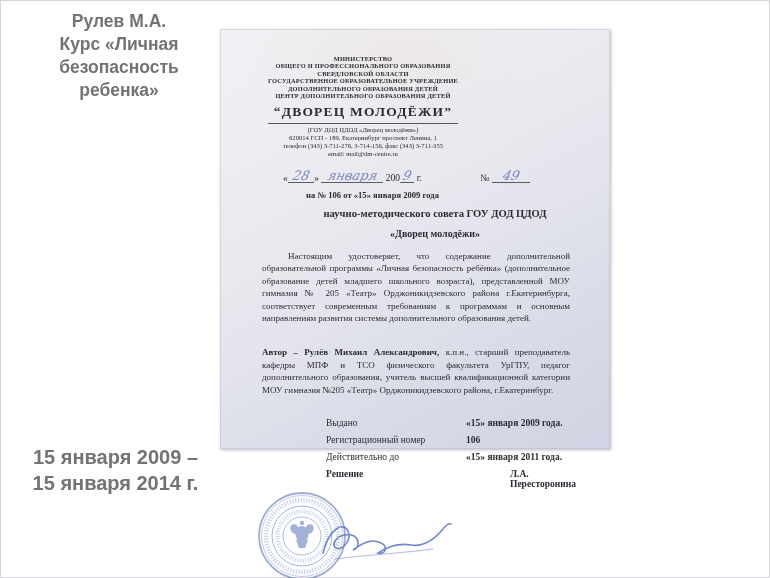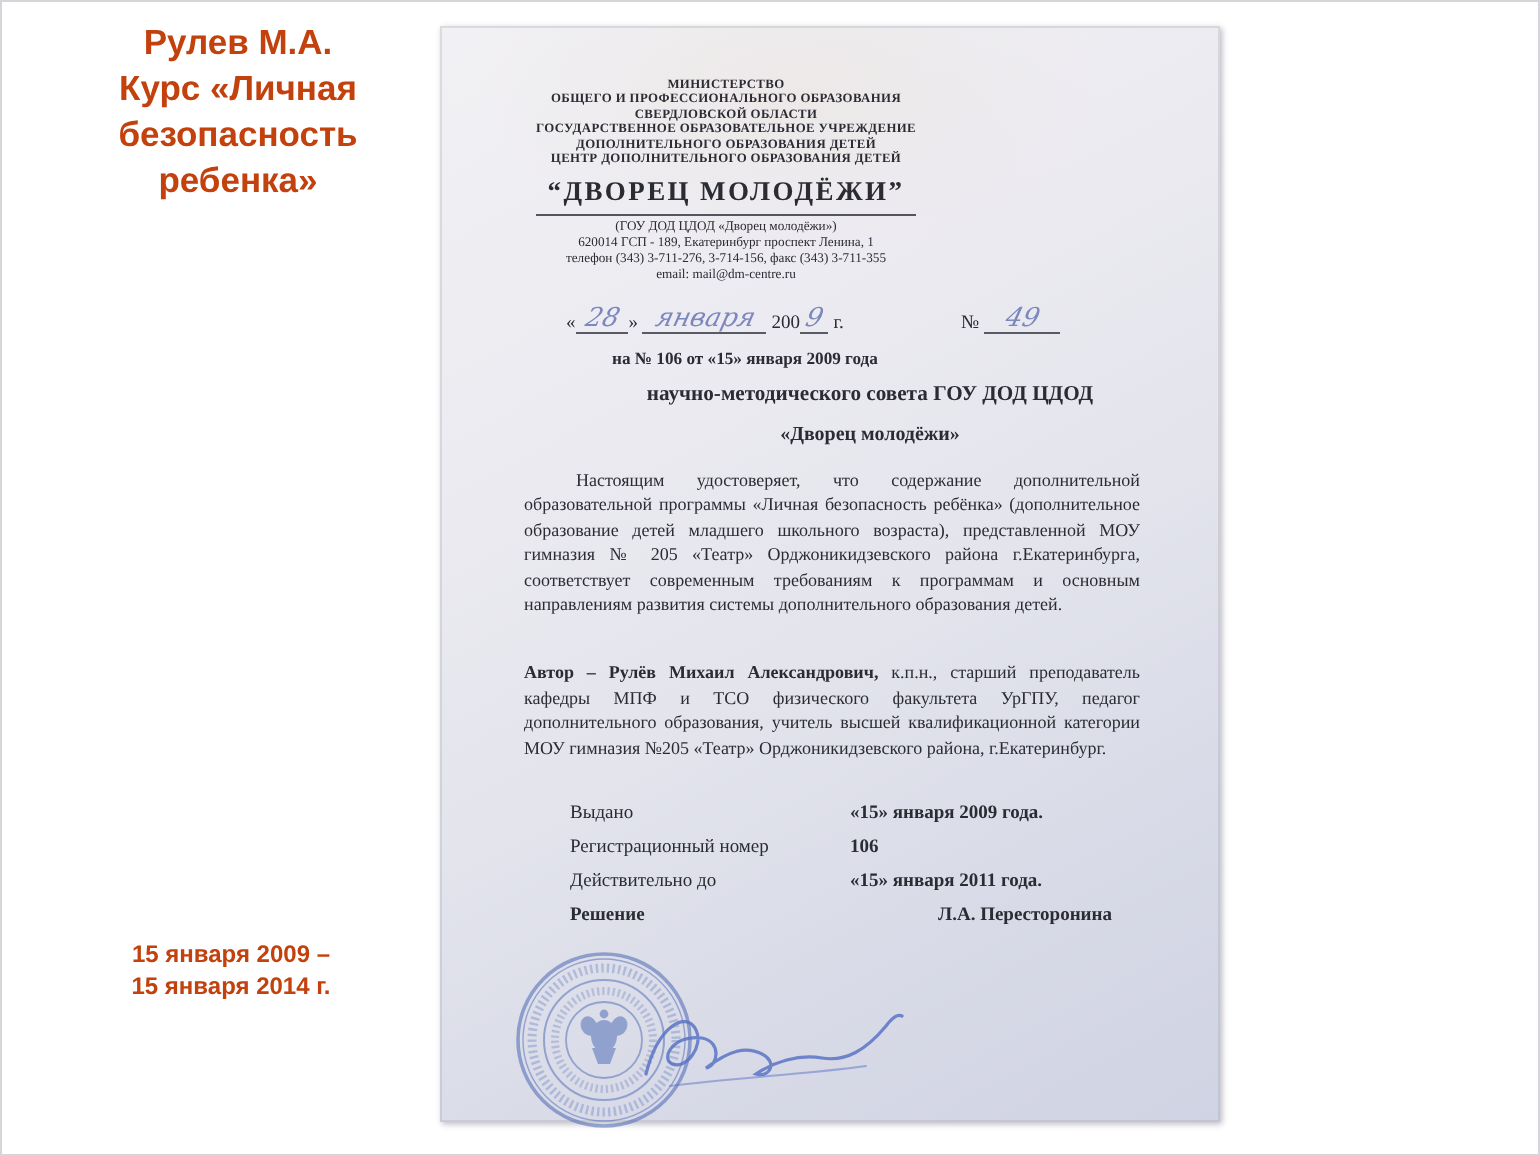--- a/index.html
+++ b/index.html
@@ -1,26 +1,26 @@
 <!DOCTYPE html>
 <html><head>
 <meta charset="utf-8">
 <style>
   html,body{margin:0;padding:0;background:#ffffff;}
   .slide{position:relative;width:770px;height:578px;background:#ffffff;overflow:hidden;
          box-shadow:inset 0 0 0 1px #d6d6da;font-family:"Liberation Sans",sans-serif;}
 
   
-  .caption{position:absolute;color:#c2410c;font-weight:bold;text-align:center;
+  .caption{position:absolute;color:#737373;font-weight:bold;text-align:center;
            font-family:"Liberation Sans",sans-serif;line-height:1.32;}
   .caption-top{left:28px;top:10px;width:182px;font-size:17.5px;}
-  .caption-bottom{left:18px;top:470px;width:195px;font-size:12px;}
+  .caption-bottom{left:18px;top:444px;width:195px;font-size:20px;}
 
   
-  .document{position:absolute;left:220px;top:13px;width:390px;height:548px;
+  .document{position:absolute;left:220px;top:29px;width:390px;height:420px;
     background:
       radial-gradient(ellipse 220px 120px at 45% 6%, rgba(235,225,215,.35), rgba(235,225,215,0) 70%),
       linear-gradient(152deg,#f1f0f3 0%,#ecebf1 30%,#e3e4ec 55%,#d8dae7 78%,#d0d3e3 100%);
     box-shadow:1px 1px 3px rgba(100,100,120,.45), inset 0 0 0 1px rgba(150,150,165,.25);
     color:#2b2b33;font-family:"Liberation Serif","DejaVu Serif",serif;}
   .doc-inner{position:absolute;left:0;top:0;right:0;bottom:0;padding:26px 40px 0 42px;}
 
   .letterhead{width:202px;text-align:center;}
   .lh-line{font-size:6.4px;font-weight:bold;line-height:1.16;letter-spacing:.2px;white-space:nowrap;}
   .org-name{margin-top:4px;font-size:13.5px;font-weight:bold;letter-spacing:1.2px;white-space:nowrap;}
@@ -40,21 +40,21 @@
   .doc-sub2{margin-top:9px;font-size:10px;font-weight:bold;}
 
   .body-par{margin-top:11px;font-size:9px;line-height:1.39;text-align:justify;text-indent:26px;}
   .body-par .b{font-weight:normal;}
   .note-line{margin:17px 0 0 28px;font-size:8.6px;}
   .author-par{margin-top:21px;font-size:9px;line-height:1.43;text-align:justify;}
   .author-par .b{font-weight:bold;}
 
   .rows{margin:21px 0 0 23px;font-size:9.5px;}
   .row{display:flex;align-items:baseline;margin-top:7px;}
-  .row .lab{flex:0 0 140px;}
+  .row .lab{flex:0 0 140px;margin-left:41px;}
   .row .val{font-weight:bold;}
   .row-director .lab{font-weight:bold;}
   .row-director .val{margin-left:44px;}
 
   .stamp{position:absolute;left:36px;top:461px;pointer-events:none;}
   .signature{position:absolute;left:95px;top:486px;pointer-events:none;}
 </style>
 </head>
 <body>
 

